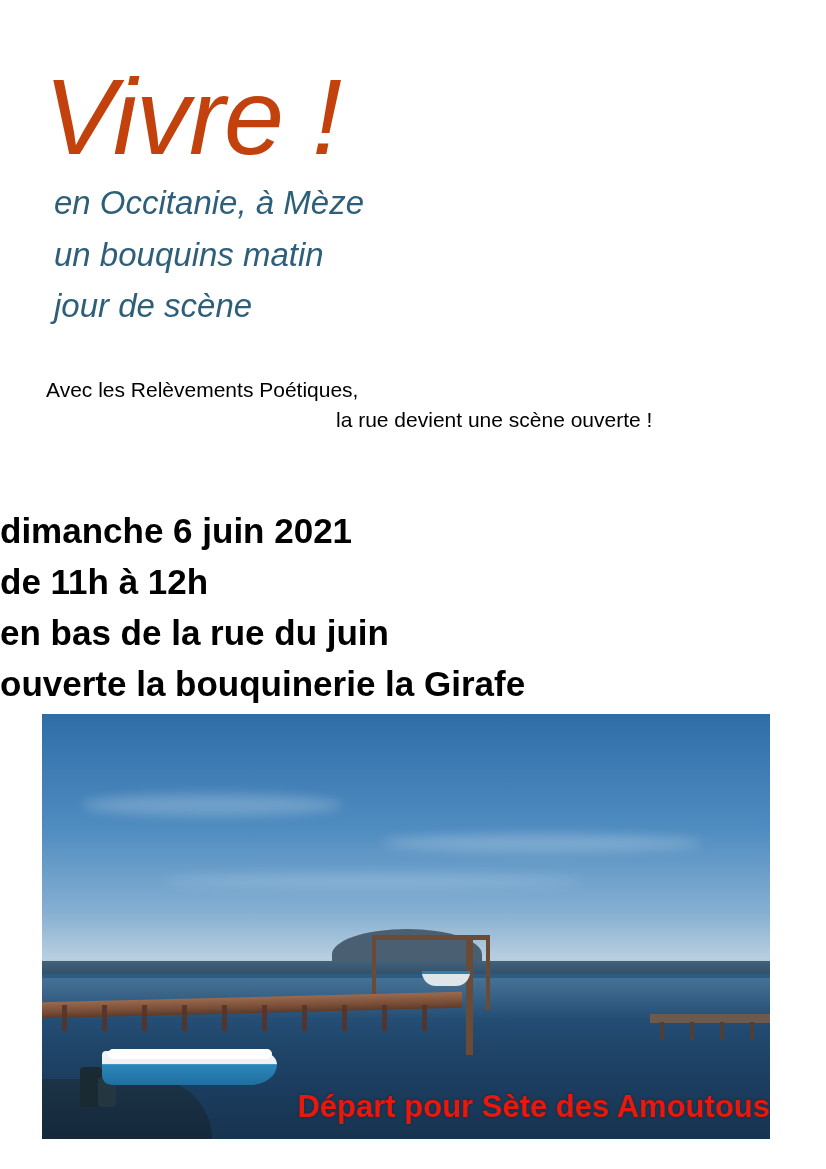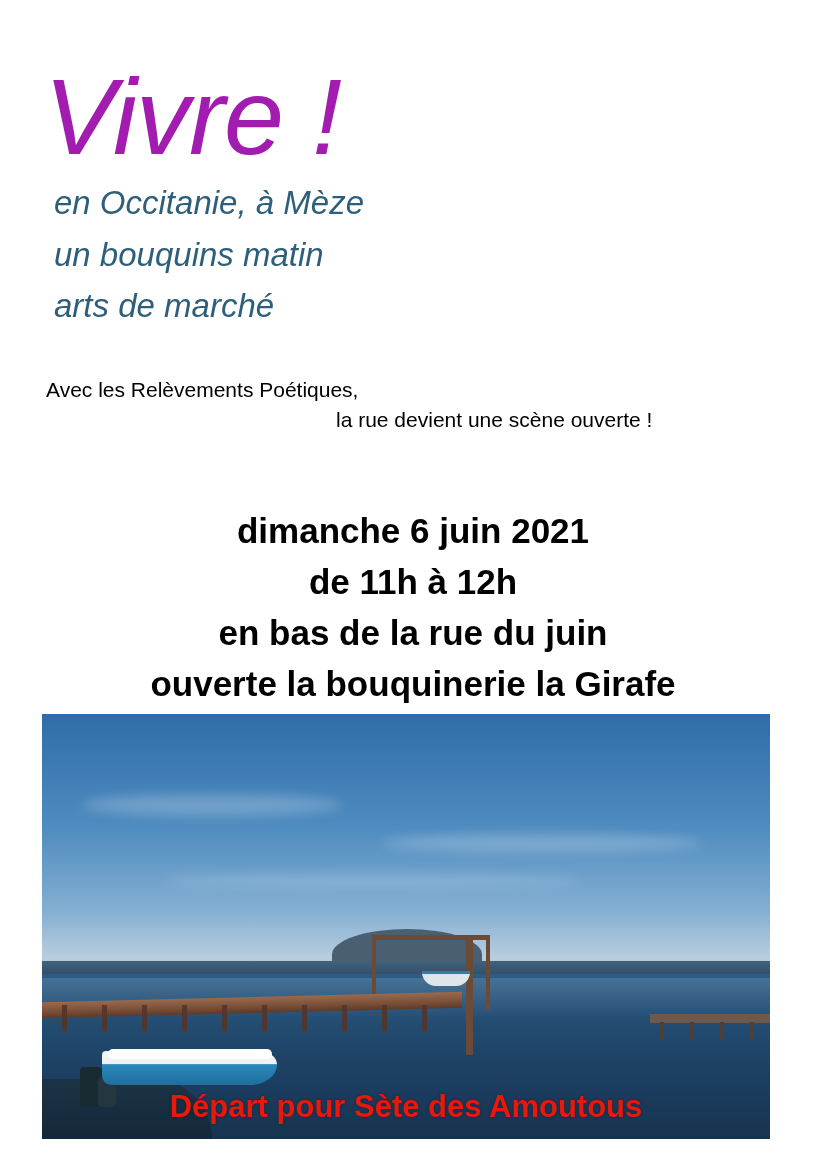--- a/index.html
+++ b/index.html
@@ -24,21 +24,21 @@
   .title-block {
     position: absolute;
     left: 44px;
     top: 60px;
     width: 740px;
   }
   .main-title {
     font-size: 108px;
     font-style: italic;
     font-weight: normal;
-    color: #a21caf;
+    color: #c2410c;
     line-height: 1.05;
     margin: 0;
     letter-spacing: -1px;
   }
   .subtitle-lines {
     margin-top: 4px;
   }
   .subtitle {
     font-size: 33px;
     font-style: italic;
@@ -61,21 +61,20 @@
     white-space: pre;
   }
   .body-line.indented {
     padding-left: 290px;
   }
   .event-block {
     position: absolute;
     left: 0;
     top: 505px;
     width: 826px;
-    text-align: center;
   }
   .event-line {
     font-size: 35px;
     font-weight: bold;
     color: #000000;
     line-height: 1.46;
     margin: 0;
   }
   .photo {
     position: absolute;
@@ -256,38 +255,38 @@
     width: 170px;
     height: 60px;
     background: linear-gradient(to bottom, #1c3346 0%, #14283a 100%);
     border-radius: 0 60px 0 0;
   }
   .caption {
     position: absolute;
     left: 0;
     bottom: 14px;
     width: 100%;
-    text-align: center;
+    text-align: right;
     font-size: 31px;
     font-weight: bold;
     color: #e8180c;
     text-shadow: 0 0 3px rgba(0,0,0,0.35);
   }
 </style>
 </head>
 <body>
 
 <div class="poster">
 
   <div class="title-block">
     <h1 class="main-title">Vivre !</h1>
     <div class="subtitle-lines">
       <p class="subtitle">en Occitanie, à Mèze</p>
       <p class="subtitle">un bouquins matin</p>
-      <p class="subtitle">arts de marché</p>
+      <p class="subtitle">jour de scène</p>
     </div>
   </div>
 
   <div class="body-block">
     <p class="body-line">Avec les Relèvements Poétiques,</p>
     <p class="body-line indented">la rue devient une scène ouverte !</p>
   </div>
 
   <div class="event-block">
     <p class="event-line">dimanche 6 juin 2021</p>

